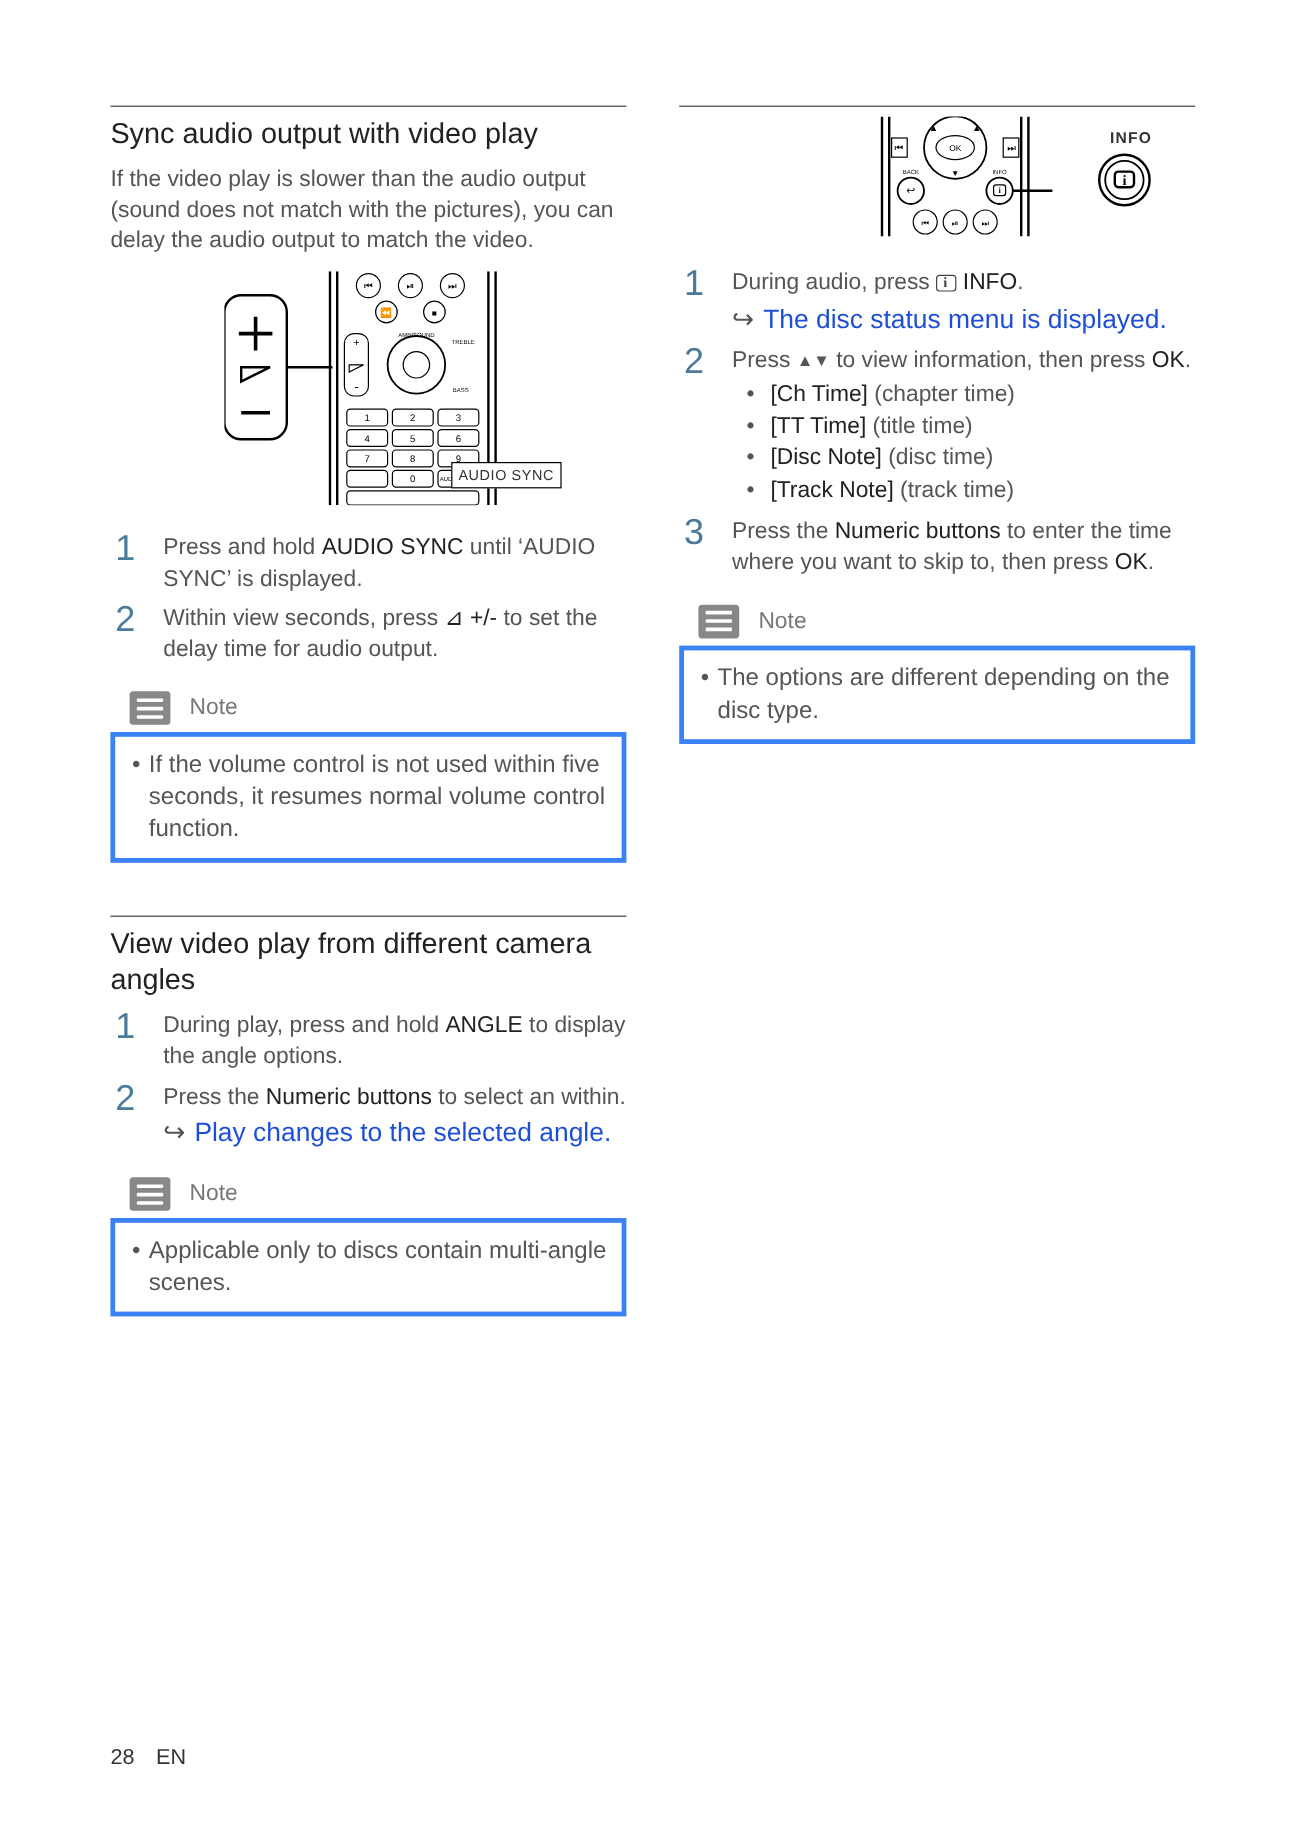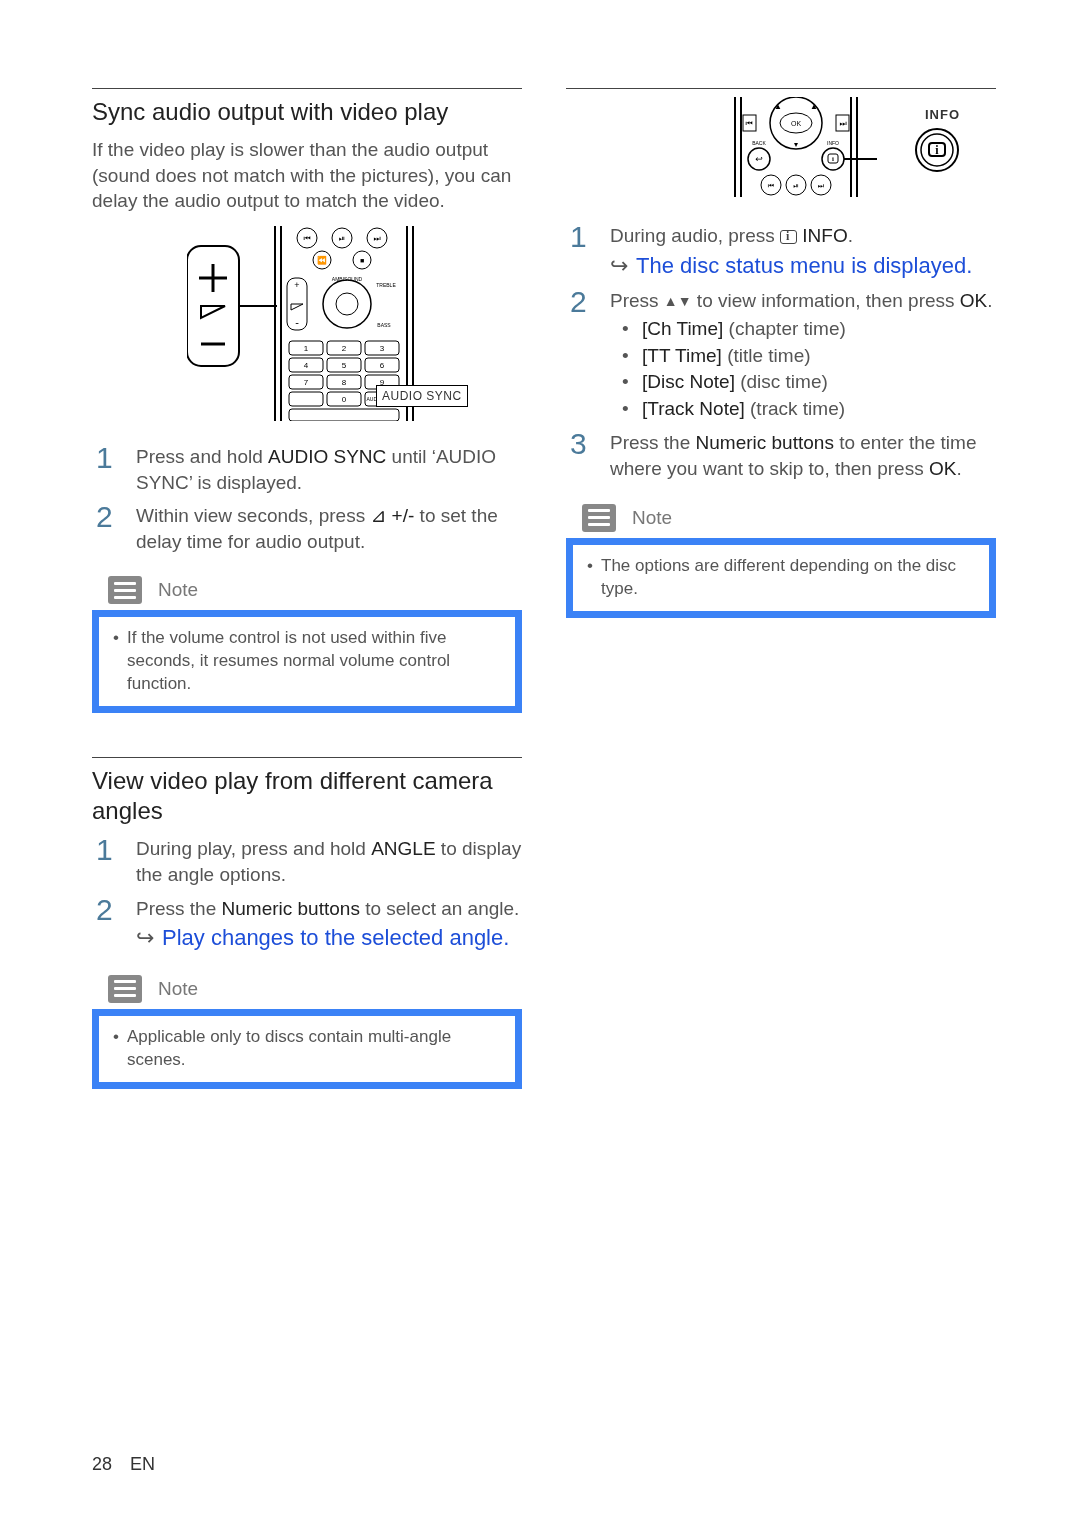--- a/index.html
+++ b/index.html
@@ -115,23 +115,23 @@
     display: flex;
     flex-direction: column;
     justify-content: center;
     align-items: center;
     gap: 4px;
     padding: 5px 6px;
   }
   .note-icon div { height: 3px; width: 100%; background: #fff; border-radius: 1px;}
   .note-label { font-size: 19px; color: #777; }
   .note-box {
-    border: 7px solid #3b82f6;
+    border: 4px solid #3b82f6;
     padding: 10px 12px;
-    font-size: 17px;
+    font-size: 20px;
     color: #555;
     line-height: 1.35;
   }
   .note-box .row {
     position: relative;
     padding-left: 16px;
   }
   .note-box .row::before {
     content: "•";
     position: absolute;
@@ -276,21 +276,21 @@
 
     <div class="section-gap"></div>
 
     <hr class="hr">
     <h2>View video play from different camera angles</h2>
     <ol class="steps">
       <li>
         <span>During play, press and hold </span><span class="b">ANGLE</span><span> to display the angle options.</span>
       </li>
       <li>
-        <span>Press the </span><span class="b">Numeric buttons</span><span> to select an angle.</span>
+        <span>Press the </span><span class="b">Numeric buttons</span><span> to select an within.</span>
         <div class="sub-result">Play changes to the selected angle.</div>
       </li>
     </ol>
 
     <div class="note-wrap">
       <div class="note-head">
         <div class="note-icon">
             <div></div>
             <div></div>
             <div></div>

